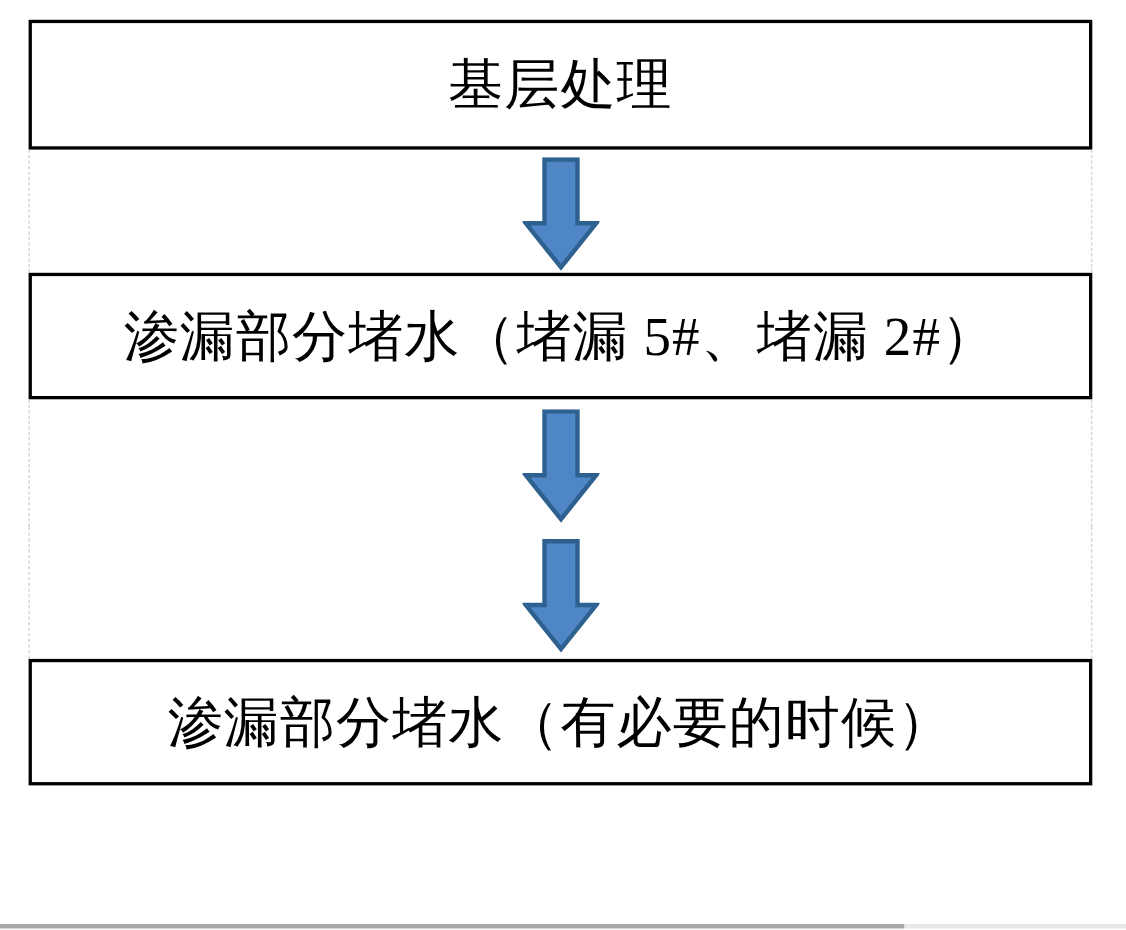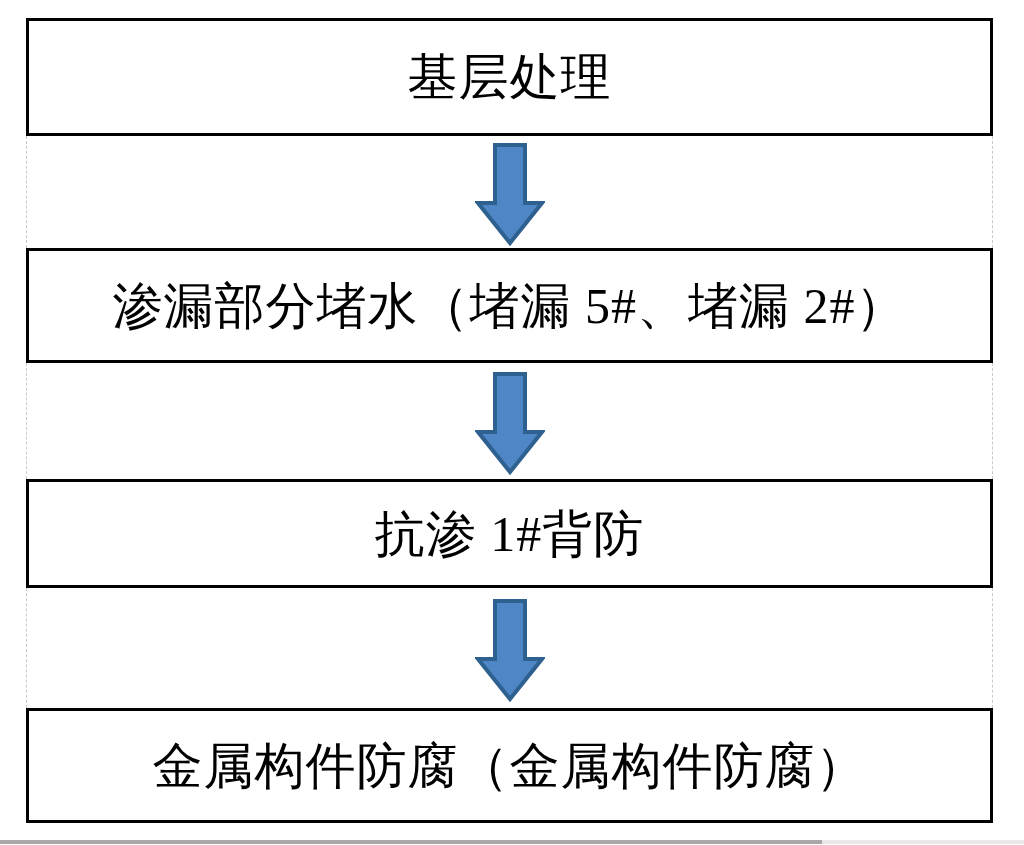--- a/index.html
+++ b/index.html
@@ -95,31 +95,28 @@
     <div class="flow-box b2">
       <span class="box-label">渗漏部分堵水（堵漏 5#、堵漏 2#）</span>
     </div>
 
     <div class="gap g2">
       <svg class="arrow-svg" width="70" height="104" viewBox="0 0 70 104">
         <polygon points="20,2 50,2 50,60 67,60 35,100 3,60 20,60" stroke-width="4" stroke-linejoin="miter" fill="#4f86c6" stroke="#2e618f"></polygon>
       </svg>
     </div>
 
-    <div class="flow-box b3">
-      <span class="box-label">抗渗 1#背防</span>
-    </div>
 
     <div class="gap g3">
       <svg class="arrow-svg" width="70" height="104" viewBox="0 0 70 104">
         <polygon points="20,2 50,2 50,60 67,60 35,100 3,60 20,60" stroke-width="4" stroke-linejoin="miter" fill="#4f86c6" stroke="#2e618f"></polygon>
       </svg>
     </div>
 
     <div class="flow-box b4">
-      <span class="box-label">金属构件防腐（金属构件防腐）</span>
+      <span class="box-label">渗漏部分堵水（有必要的时候）</span>
     </div>
   </div>
 
   <div class="hscroll">
     <div class="thumb"></div>
   </div>
 </div>
 
 </body></html>

